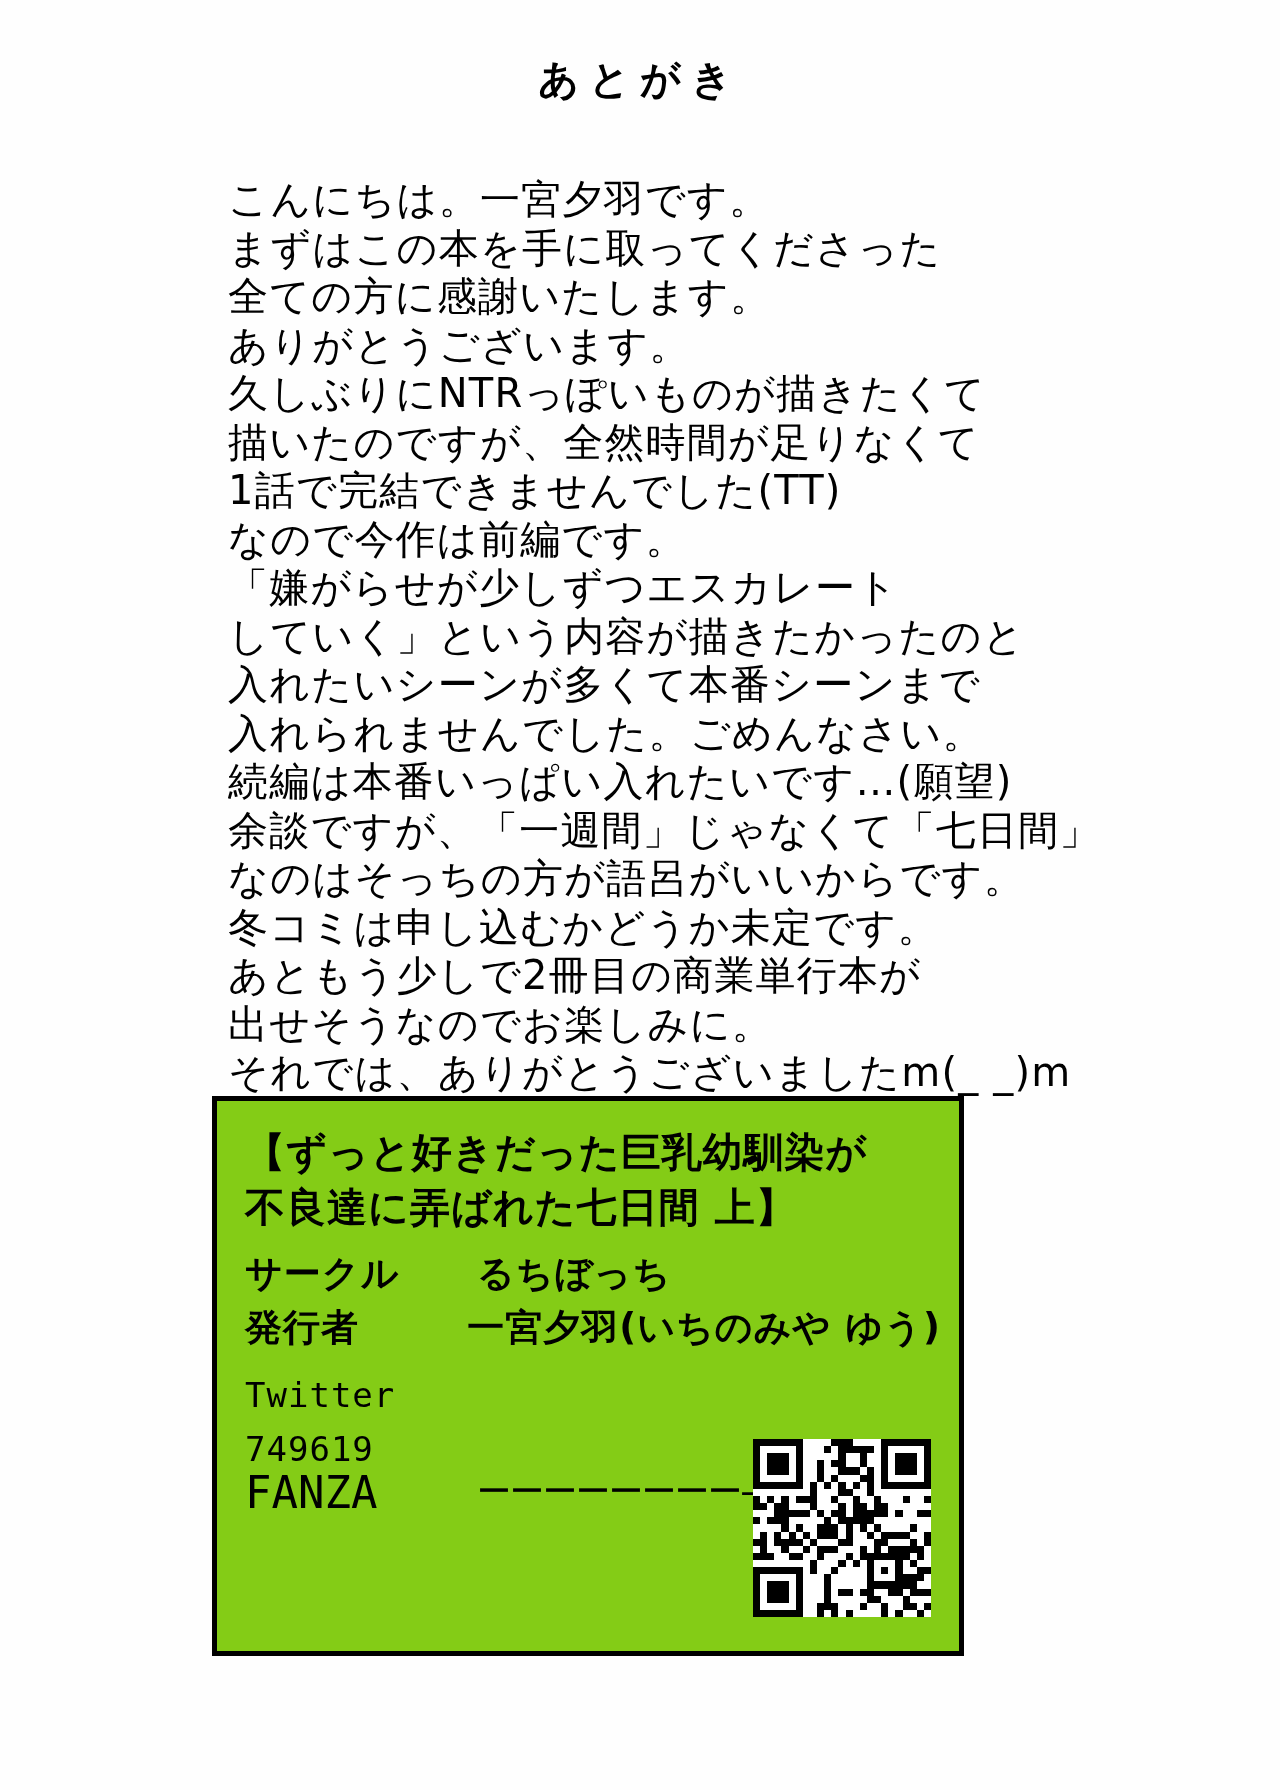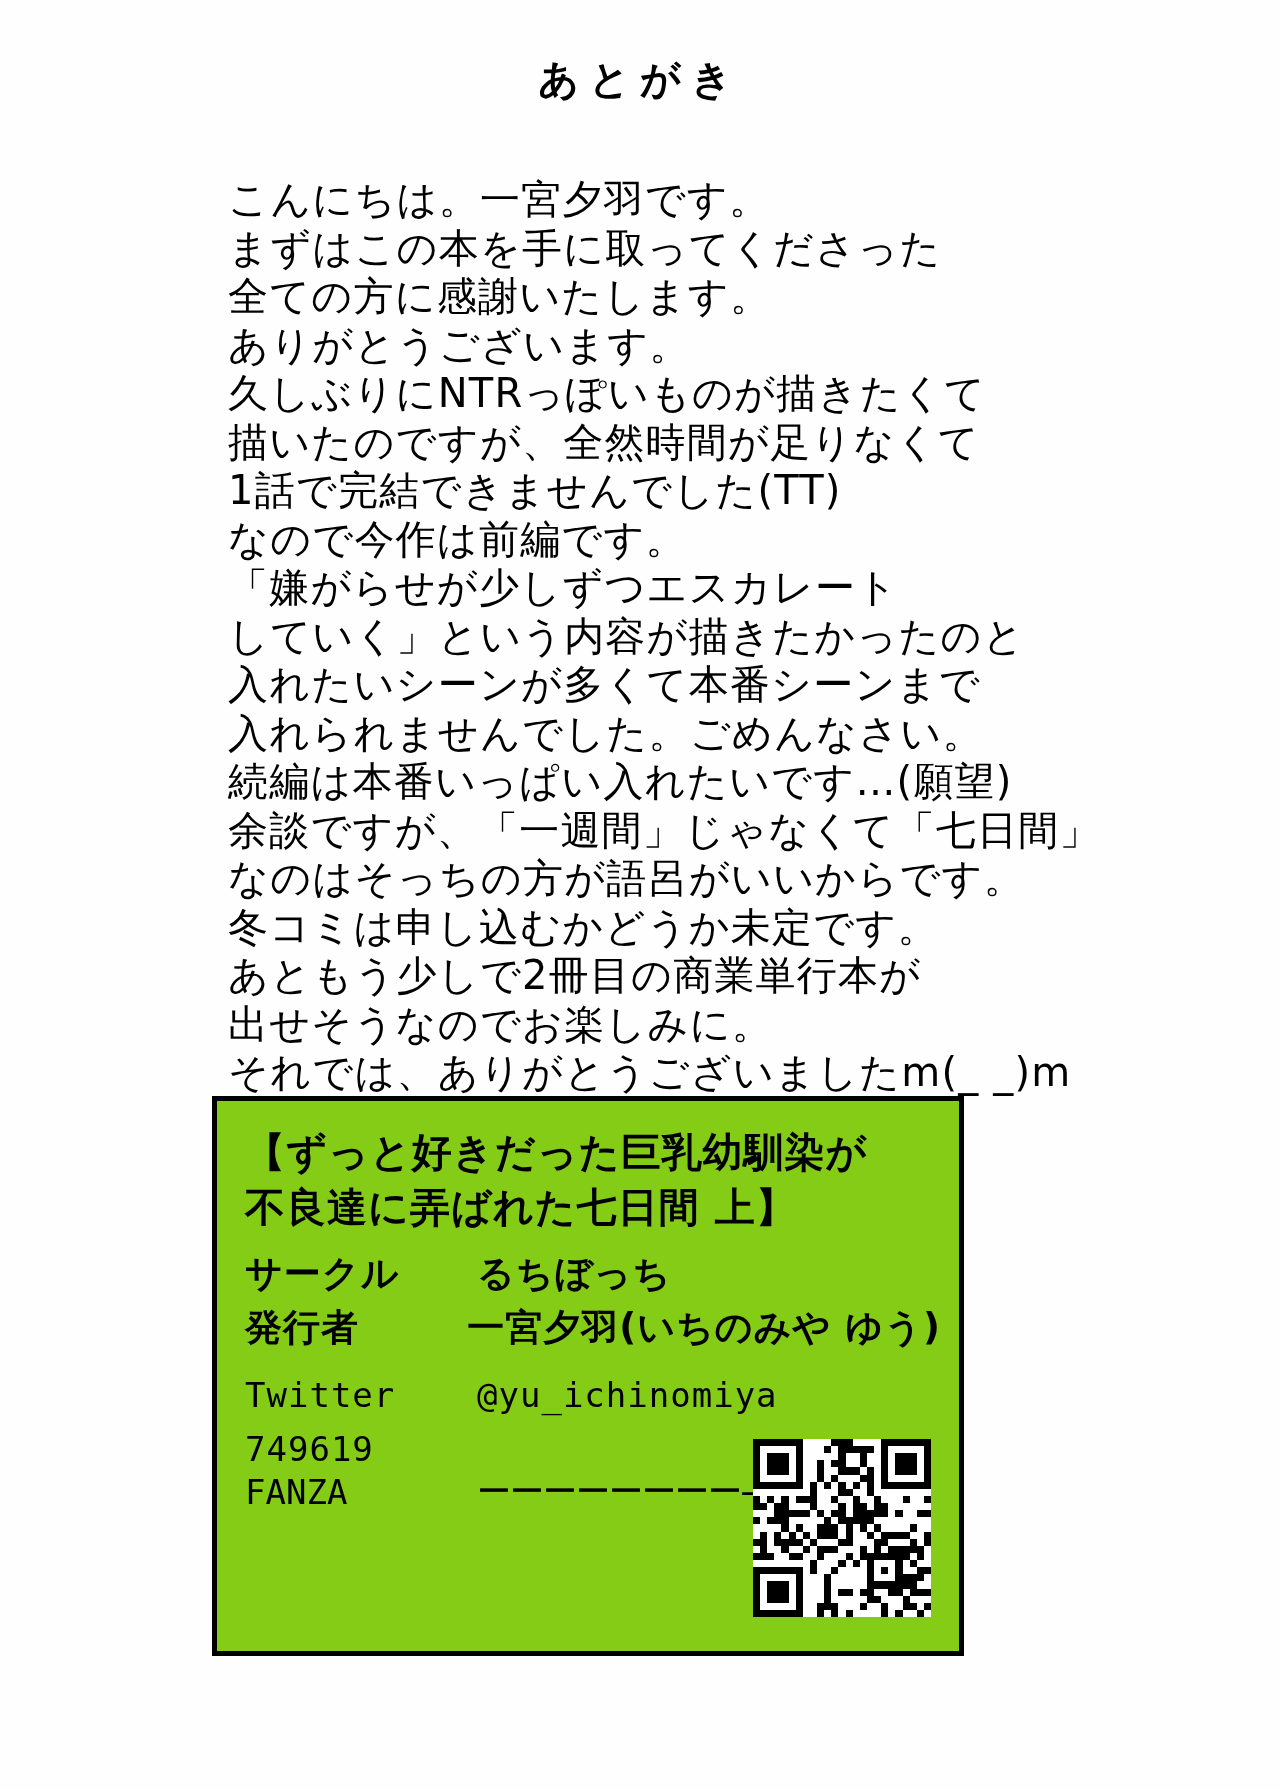--- a/index.html
+++ b/index.html
@@ -108,21 +108,21 @@
   .info-row.mono .lbl { width: 232px; }
 
   .arrow-row {
     display: flex;
     align-items: center;
     height: 54px;
   }
   .arrow-row .lbl {
     width: 232px;
     font-family: "DejaVu Sans Mono", monospace;
-    font-size: 34px;
+    font-size: 44px;
     font-weight: 500;
     white-space: pre;
   }
   .arrow {
     display: flex;
     align-items: center;
     font-family: "DejaVu Sans Mono", monospace;
     font-size: 34px;
     letter-spacing: -1px;
   }
@@ -183,21 +183,20 @@
         <div class="info-row">
           <span class="lbl">サークル</span>
           <span class="val">るちぼっち</span>
         </div>
         <div class="info-row">
           <span class="lbl">発行者</span>
           <span class="val">一宮夕羽(いちのみや ゆう)</span>
         </div>
         <div class="info-row mono">
           <span class="lbl">Twitter</span>
-          <span class="val">@yu_ichinomiya</span>
         </div>
         <div class="info-row mono">
           <span class="val">749619</span>
         </div>
         <div class="arrow-row">
           <span class="lbl">FANZA</span>
           <span class="arrow">ーーーーーーーー→</span>
         </div>
       </div>
     </div>

